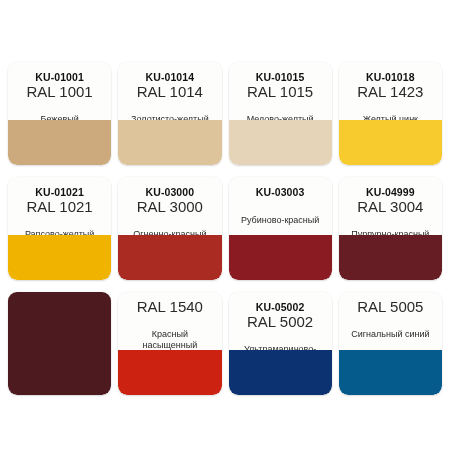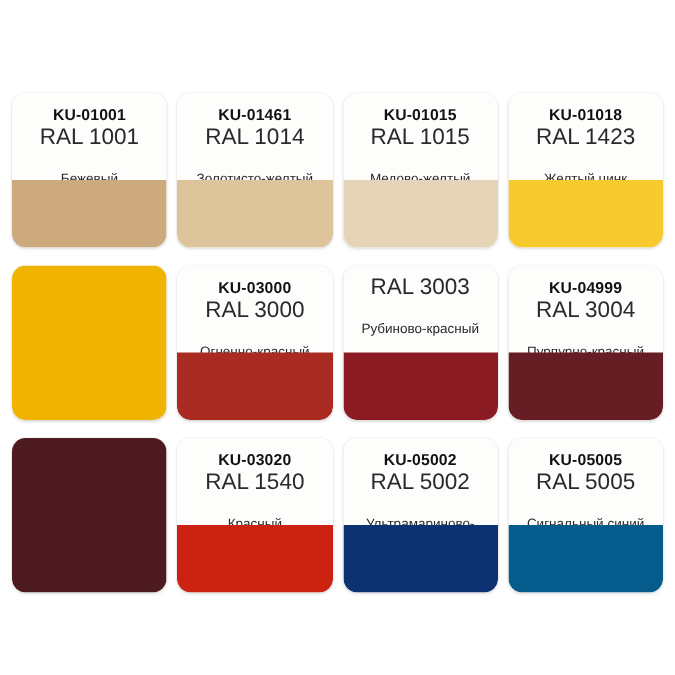--- a/index.html
+++ b/index.html
@@ -79,21 +79,21 @@
     <div class="color-card">
       <div class="card-text">
         <div class="card-code">KU-01001</div>
         <div class="card-ral">RAL 1001</div>
         <div class="card-name">Бежевый</div>
       </div>
       <div class="card-swatch" style="background: rgb(205, 170, 125);"></div>
     </div>
     <div class="color-card">
       <div class="card-text">
-        <div class="card-code">KU-01461</div>
+        <div class="card-code">KU-01014</div>
         <div class="card-ral">RAL 1014</div>
         <div class="card-name">Золотисто-желтый</div>
       </div>
       <div class="card-swatch" style="background: rgb(221, 196, 154);"></div>
     </div>
     <div class="color-card">
       <div class="card-text">
         <div class="card-code">KU-01015</div>
         <div class="card-ral">RAL 1015</div>
         <div class="card-name">Медово-желтый</div>
@@ -102,65 +102,68 @@
     </div>
     <div class="color-card">
       <div class="card-text">
         <div class="card-code">KU-01018</div>
         <div class="card-ral">RAL 1423</div>
         <div class="card-name">Желтый цинк</div>
       </div>
       <div class="card-swatch" style="background: rgb(247, 203, 46);"></div>
     </div>
     <div class="color-card">
+      <div class="card-text">
+        <div class="card-code">KU-01021</div>
+        <div class="card-ral">RAL 1021</div>
+        <div class="card-name">Рапсово-желтый</div>
+      </div>
       <div class="card-swatch" style="background: rgb(240, 180, 0);"></div>
     </div>
     <div class="color-card">
       <div class="card-text">
         <div class="card-code">KU-03000</div>
         <div class="card-ral">RAL 3000</div>
         <div class="card-name">Огненно-красный</div>
       </div>
       <div class="card-swatch" style="background: rgb(169, 43, 34);"></div>
     </div>
     <div class="color-card">
       <div class="card-text">
-        <div class="card-ral">RAL 3003</div>
+        <div class="card-code">KU-03003</div>
         <div class="card-name">Рубиново-красный</div>
       </div>
       <div class="card-swatch" style="background: rgb(138, 27, 34);"></div>
     </div>
     <div class="color-card">
       <div class="card-text">
         <div class="card-code">KU-04999</div>
         <div class="card-ral">RAL 3004</div>
         <div class="card-name">Пурпурно-красный</div>
       </div>
       <div class="card-swatch" style="background: rgb(102, 29, 36);"></div>
     </div>
     <div class="color-card">
       <div class="card-swatch" style="background: rgb(77, 26, 32);"></div>
     </div>
     <div class="color-card">
       <div class="card-text">
-        <div class="card-code">KU-03020</div>
         <div class="card-ral">RAL 1540</div>
         <div class="card-name">Красный насыщенный</div>
       </div>
       <div class="card-swatch" style="background: rgb(204, 34, 17);"></div>
     </div>
     <div class="color-card">
       <div class="card-text">
         <div class="card-code">KU-05002</div>
         <div class="card-ral">RAL 5002</div>
         <div class="card-name">Ультрамариново-синий</div>
       </div>
       <div class="card-swatch" style="background: rgb(13, 50, 114);"></div>
     </div>
     <div class="color-card">
       <div class="card-text">
-        <div class="card-code">KU-05005</div>
         <div class="card-ral">RAL 5005</div>
         <div class="card-name">Сигнальный синий</div>
       </div>
       <div class="card-swatch" style="background: rgb(5, 91, 140);"></div>
     </div>
   </div>
 
 </body></html>

